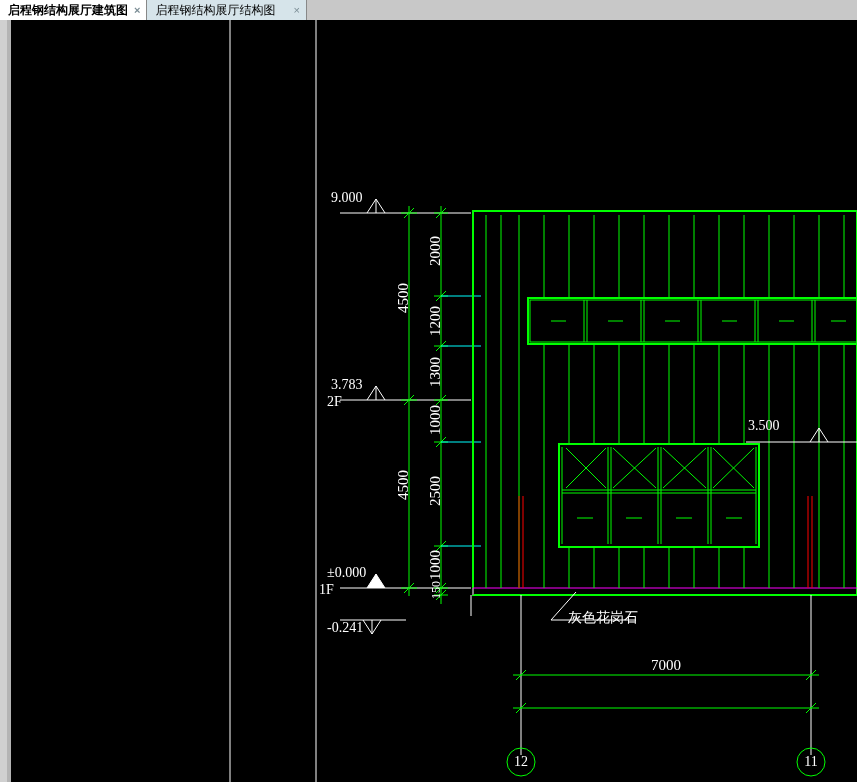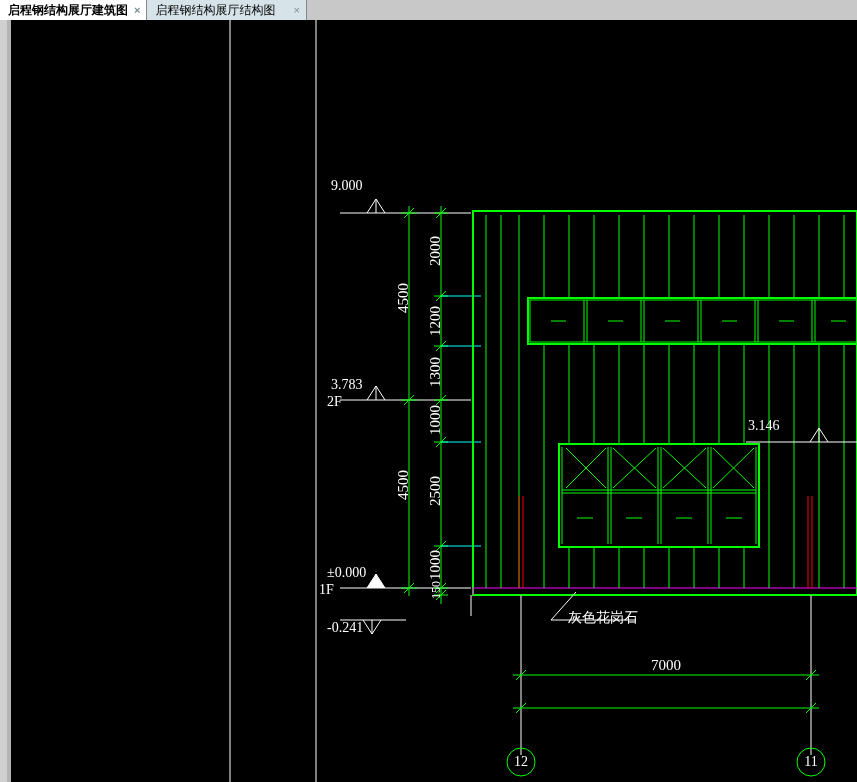--- a/index.html
+++ b/index.html
@@ -210,27 +210,27 @@
   <line x1="795" y1="693" x2="805" y2="683" class="thin-g"></line>
 
   <circle cx="510" cy="742" r="14" class="thin-g"></circle>
   <circle cx="800" cy="742" r="14" class="thin-g"></circle>
   <text x="510" y="743" class="grid-num">12</text>
   <text x="800" y="743" class="grid-num">11</text>
 
   <text x="655" y="650" class="dim">7000</text>
 </svg>
 
-<div class="cad-txt fs14" style="left:320px;top:158px">9.000</div>
+<div class="cad-txt fs14" style="left:320px;top:170px">9.000</div>
 <div class="cad-txt fs14" style="left:320px;top:357px">3.783</div>
 <div class="cad-txt fs14" style="left:316px;top:374px">2F</div>
 <div class="cad-txt fs14" style="left:316px;top:545px">±0.000</div>
 <div class="cad-txt fs14" style="left:308px;top:562px">1F</div>
 <div class="cad-txt fs14" style="left:316px;top:600px">-0.241</div>
-<div class="cad-txt fs14" style="left:737px;top:398px">3.146</div>
+<div class="cad-txt fs14" style="left:737px;top:398px">3.500</div>
 <div class="cad-txt fs14" style="left:557px;top:589px">灰色花岗石</div>
 
 <div class="cad-txt fs15 vtxt" style="left:384px;top:263px">4500</div>
 <div class="cad-txt fs15 vtxt" style="left:384px;top:450px">4500</div>
 
 <div class="cad-txt fs15 vtxt" style="left:416px;top:216px">2000</div>
 <div class="cad-txt fs15 vtxt" style="left:416px;top:286px">1200</div>
 <div class="cad-txt fs15 vtxt" style="left:416px;top:337px">1300</div>
 <div class="cad-txt fs15 vtxt" style="left:416px;top:385px">1000</div>
 <div class="cad-txt fs15 vtxt" style="left:416px;top:456px">2500</div>

